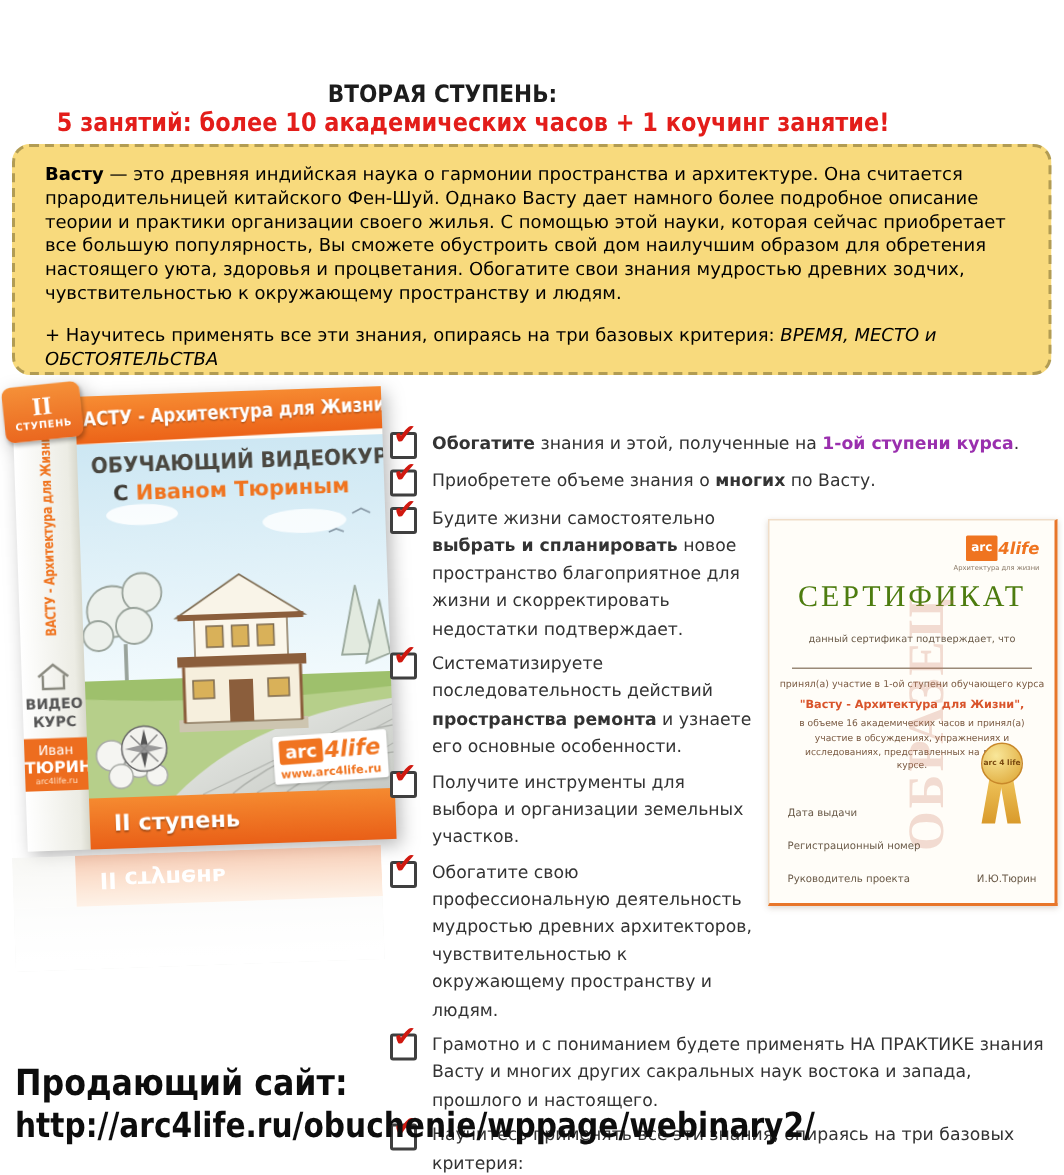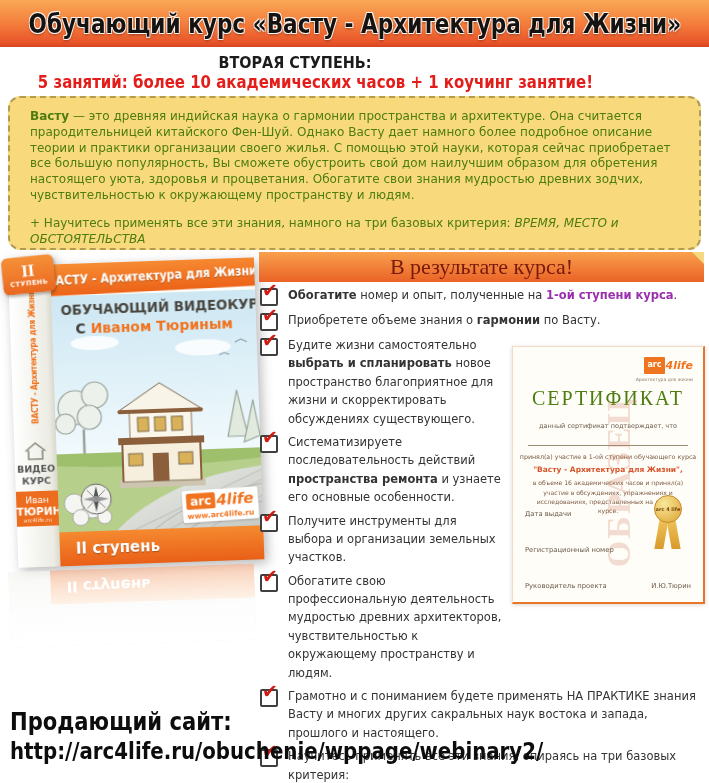--- a/index.html
+++ b/index.html
@@ -17,21 +17,21 @@
 
   
   .subheader{position:absolute;left:0;top:47px;width:590px;height:49px;background:#fff;text-align:center;}
   .sub1{margin-top:6px;font-size:16px;font-weight:bold;color:#1c1c1c;display:inline-block;transform:scaleX(.9);white-space:nowrap;}
   .sub2{font-size:17px;font-weight:bold;color:#e31d1a;display:block;}
   .sub2 span{display:inline-block;transform:scaleX(.88);white-space:nowrap;}
 
   
   .intro{position:absolute;left:8px;top:96px;width:693px;height:154px;box-sizing:border-box;
     background:#f8da7d;border:2px dashed #b29c53;border-radius:12px;
-    padding:11px 20px 8px 20px;font-size:12px;line-height:1.32;color:#4d7c0f;overflow:hidden;}
+    padding:11px 20px 8px 20px;font-size:12px;line-height:1.32;color:#000000;overflow:hidden;}
   .intro p{margin:0 0 12px 0;}
   .seg-b{font-weight:bold;}
   .seg-i{font-style:italic;}
   .seg-link{color:#9a2fae;font-weight:bold;cursor:pointer;}
 
   
   .banner{position:absolute;left:259px;top:252px;width:445px;height:30px;
     background:linear-gradient(180deg,#f9a14d 0%,#f07b35 60%,#ea6226 100%);
     display:flex;align-items:center;justify-content:center;}
   .banner-text{font-family:"Liberation Serif","DejaVu Serif",serif;font-size:22px;color:#77190c;}
@@ -67,21 +67,21 @@
   .cert-b3{margin:2px 14px 0 14px;text-align:center;font-size:6.1px;color:#7a5a42;line-height:1.5;}
   .rosette{position:absolute;right:20px;top:148px;width:30px;height:58px;}
   .rosette .ribbon-l{position:absolute;top:24px;left:4px;width:9px;height:30px;
     background:linear-gradient(#eec35a,#d99a2b);transform:skewX(-10deg);}
   .rosette .ribbon-r{position:absolute;top:24px;left:16px;width:9px;height:30px;
     background:linear-gradient(#eec35a,#d99a2b);transform:skewX(10deg);}
   .rosette .medal{position:absolute;top:0;left:1px;width:26px;height:26px;border-radius:50%;
     background:radial-gradient(circle at 35% 30%,#f9e79a,#dca32f);border:1px solid #c8882a;
     display:flex;align-items:center;justify-content:center;font-size:5px;font-weight:bold;color:#7a4a10;text-align:center;}
   .cert-fields{position:absolute;left:12px;right:12px;bottom:10px;}
-  .cert-row{display:flex;justify-content:space-between;font-size:6.8px;color:#6a5a48;margin-top:25px;}
+  .cert-row{display:flex;justify-content:space-between;font-size:6.8px;color:#6a5a48;margin-top:11px;}
 
   
   .product-box{position:absolute;left:4px;top:258px;width:252px;height:400px;}
   .box3d{position:relative;margin:8px 0 0 4px;width:246px;height:302px;transform:rotate(-2deg);
     transform-origin:top left;filter:drop-shadow(3px 4px 6px rgba(0,0,0,.28));}
   .spine{position:absolute;left:0;top:8px;width:42px;height:294px;
     background:linear-gradient(90deg,#ffffff,#ecece4 85%,#d8d8cc);display:flex;flex-direction:column;align-items:center;}
   .spine-title{flex:0 0 168px;display:flex;align-items:center;justify-content:center;overflow:hidden;}
   .spine-title span{writing-mode:vertical-rl;transform:rotate(180deg) scale(1,.78);
     color:#f0741f;font-weight:bold;font-size:9.5px;letter-spacing:-.3px;white-space:nowrap;}
@@ -128,32 +128,29 @@
   
   .footer{position:absolute;left:10px;top:708px;color:#0d0d0d;}
   .footer-label{font-size:24px;font-weight:bold;display:inline-block;transform:scaleX(.88);transform-origin:left;white-space:nowrap;}
   .footer-url{font-size:23px;font-weight:bold;display:inline-block;transform:scaleX(.86);transform-origin:left;white-space:nowrap;margin-top:2px;}
 </style>
 </head>
 <body>
 
 <div class="page">
 
-  <div class="header">
-    <span class="header-title">Обучающий курс «Васту - Архитектура для Жизни»</span>
-  </div>
 
   <div class="subheader">
     <span class="sub1">ВТОРАЯ СТУПЕНЬ:</span>
     <span class="sub2"><span>5 занятий: более 10 академических часов + 1 коучинг занятие!</span></span>
   </div>
 
   <div class="intro">
     <p><span class="seg-b">Васту</span><span> — это древняя индийская наука о гармонии пространства и архитектуре. Она считается прародительницей китайского Фен-Шуй. Однако Васту дает намного более подробное описание теории и практики организации своего жилья. С помощью этой науки, которая сейчас приобретает все большую популярность, Вы сможете обустроить свой дом наилучшим образом для обретения настоящего уюта, здоровья и процветания. Обогатите свои знания мудростью древних зодчих, чувствительностью к окружающему пространству и людям.</span></p>
-    <p><span>+ Научитесь применять все эти знания, намного на три базовых критерия: </span><span class="seg-i">ВРЕМЯ, МЕСТО и ОБСТОЯТЕЛЬСТВА</span></p>
+    <p><span>+ Научитесь применять все эти знания, опираясь на три базовых критерия: </span><span class="seg-i">ВРЕМЯ, МЕСТО и ОБСТОЯТЕЛЬСТВА</span></p>
   </div>
 
   <div class="product-box">
     <div class="box3d">
       <div class="spine">
         <div class="spine-title">
             <span>ВАСТУ - Архитектура для Жизни</span>
           </div>
         <div class="spine-video">
           <svg width="26" height="20" viewBox="0 0 26 20">
@@ -257,38 +254,34 @@
         <div class="refl-gray"></div>
         <div class="refl-spine"></div>
         <div class="refl-band">
             <span>II ступень</span>
           </div>
       </div>
       <div class="refl-cover"></div>
     </div>
   </div>
 
-  <div class="banner">
-    <span class="banner-text">В результате курса!</span>
-    <span class="banner-fold"></span>
-  </div>
 
   <div class="checklist">
     <div id="checklist-top">
         <div class="check-item">
           <span class="checkbox">
             <span class="tick">✔</span>
           </span>
-          <div class="check-text"><span class="seg-b">Обогатите</span><span> номер и опыт, полученные на </span><span class="seg-link">1-ой ступени курса</span><span>.</span></div>
-        </div>
-        <div class="check-item">
-          <span class="checkbox">
-            <span class="tick">✔</span>
-          </span>
-          <div class="check-text"><span>Приобретете объеме знания о </span><span class="seg-b">гармонии</span><span> по Васту.</span></div>
+          <div class="check-text"><span class="seg-b">Обогатите</span><span> знания и этой, полученные на </span><span class="seg-link">1-ой ступени курса</span><span>.</span></div>
+        </div>
+        <div class="check-item">
+          <span class="checkbox">
+            <span class="tick">✔</span>
+          </span>
+          <div class="check-text"><span>Приобретете объеме знания о </span><span class="seg-b">многих</span><span> по Васту.</span></div>
         </div>
       </div>
     <div id="checklist-main">
       <div class="certificate">
         <div class="cert-watermark">ОБРАЗЕЦ</div>
         <div class="cert-logo">
           <div class="cert-logo-row">
             <span class="cert-logo-arc">arc</span>
             <span class="cert-logo-4life">4life</span>
           </div>
@@ -315,21 +308,21 @@
           <div class="cert-row">
             <span>Руководитель проекта</span>
             <span>И.Ю.Тюрин</span>
           </div>
         </div>
       </div>
     <div class="check-item">
           <span class="checkbox">
             <span class="tick">✔</span>
           </span>
-          <div class="check-text"><span>Будите жизни самостоятельно </span><span class="seg-b">выбрать и спланировать</span><span> новое пространство благоприятное для жизни и скорректировать обсуждениях существующего.</span></div>
+          <div class="check-text"><span>Будите жизни самостоятельно </span><span class="seg-b">выбрать и спланировать</span><span> новое пространство благоприятное для жизни и скорректировать недостатки подтверждает.</span></div>
         </div>
         <div class="check-item">
           <span class="checkbox">
             <span class="tick">✔</span>
           </span>
           <div class="check-text"><span>Систематизируете последовательность действий </span><span class="seg-b">пространства ремонта</span><span> и узнаете его основные особенности.</span></div>
         </div>
         <div class="check-item">
           <span class="checkbox">
             <span class="tick">✔</span>

